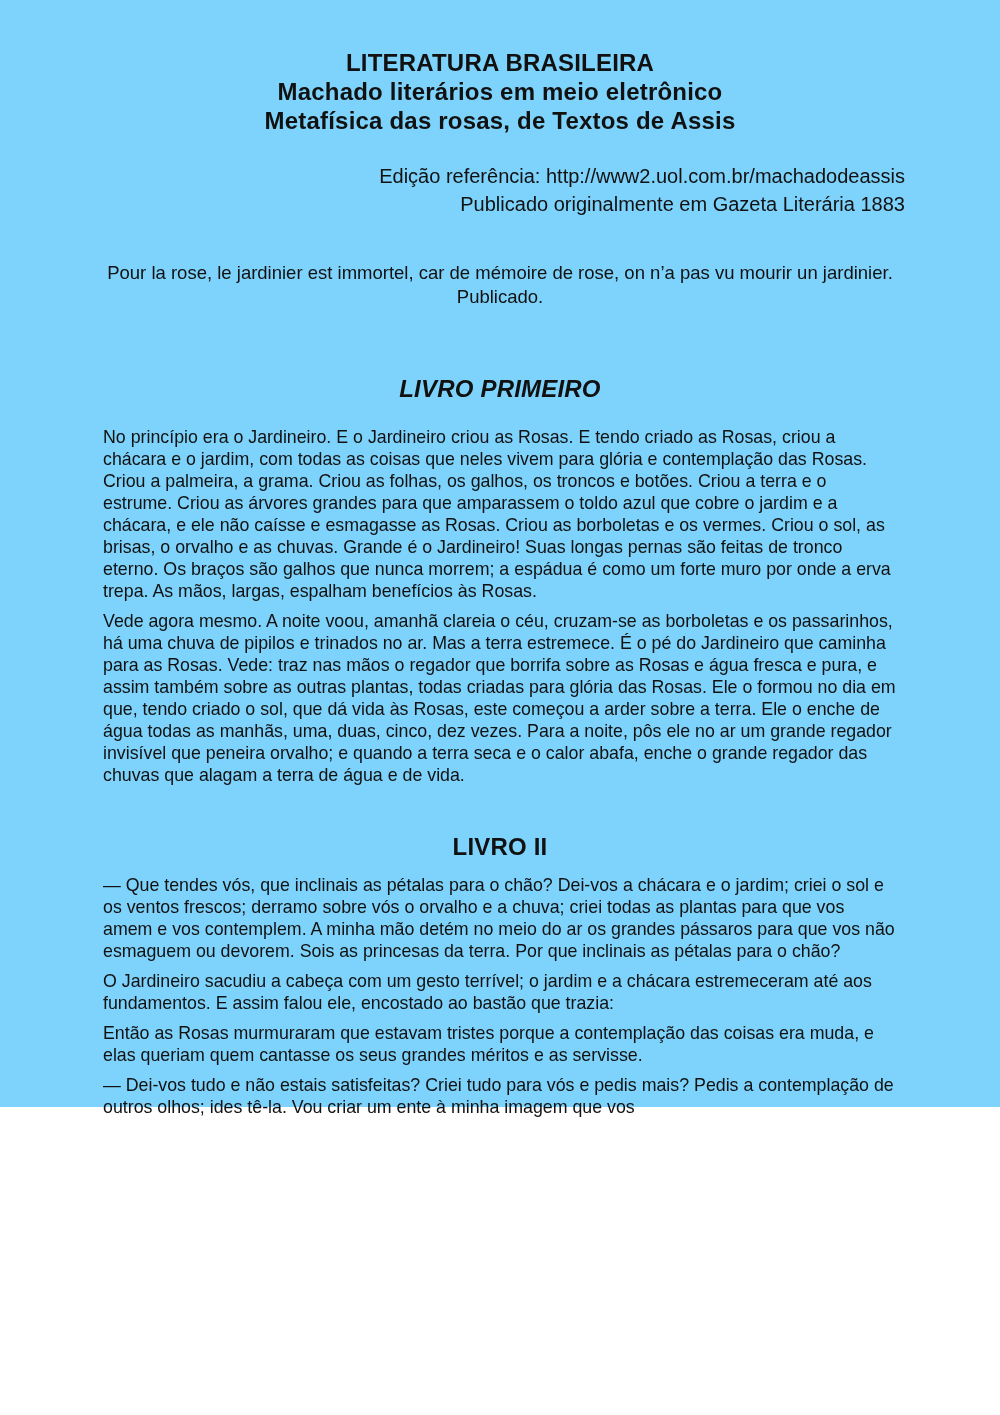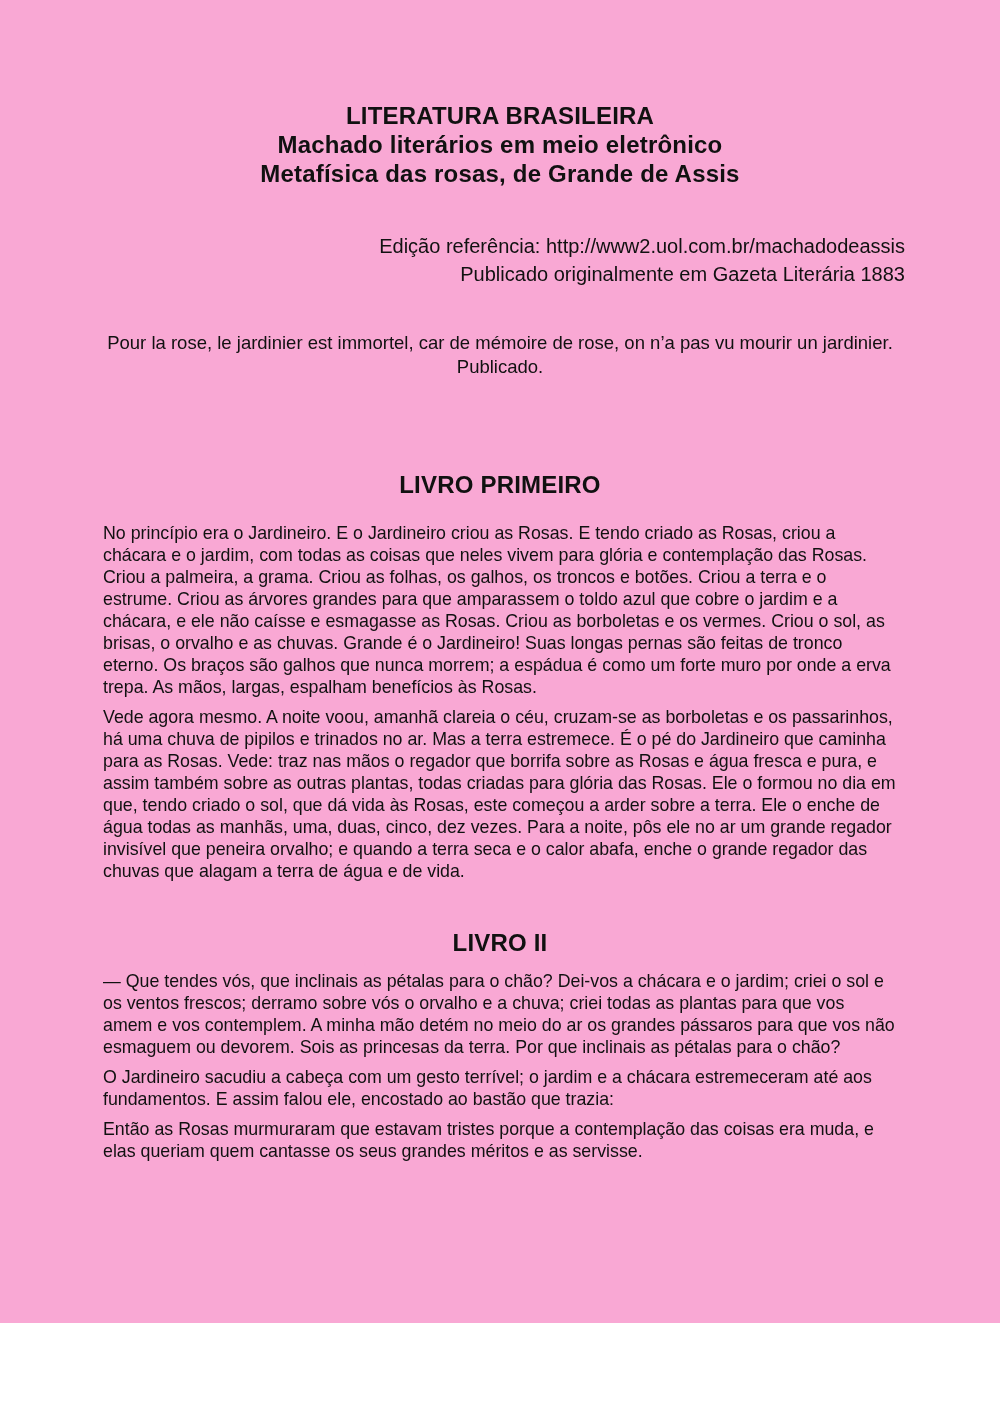--- a/index.html
+++ b/index.html
@@ -12,35 +12,35 @@
     width: 1000px;
     height: 1415px;
     overflow: hidden;
     font-family: "Liberation Sans", "DejaVu Sans", sans-serif;
     color: #111111;
     -webkit-font-smoothing: antialiased;
   }
   .page {
     box-sizing: border-box;
     width: 1000px;
-    height: 1323px;
-    padding: 101px 95px 0 95px;
-    background: #f9a8d4;
+    height: 1107px;
+    padding: 48px 95px 0 95px;
+    background: #7dd3fc;
   }
   .title-block {
     text-align: center;
   }
   .title-line {
     font-size: 24px;
     line-height: 29px;
     font-weight: bold;
     letter-spacing: 0.2px;
   }
   .ref-block {
-    margin-top: 44px;
+    margin-top: 27px;
     text-align: right;
   }
   .ref-line {
     font-size: 20px;
     line-height: 28px;
   }
   .epigraph {
     margin-top: 43px;
     text-align: center;
   }
@@ -51,43 +51,44 @@
   }
   .section-heading {
     margin: 0;
     font-size: 24px;
     line-height: 29px;
     font-weight: bold;
     text-align: center;
     letter-spacing: 0.2px;
   }
   .heading-first {
-    margin-top: 92px;
+    margin-top: 66px;
     margin-bottom: 23px;
+    font-style: italic;
   }
   .heading-second {
     margin-top: 46px;
     margin-bottom: 13px;
   }
   .body-para {
     margin: 8px;
     font-size: 17.8px;
     line-height: 22px;
     text-align: left;
   }
 </style>
 </head>
 <body>
 
 <div class="page">
 
   <header class="title-block">
     <div class="title-line">LITERATURA BRASILEIRA</div>
     <div class="title-line">Machado literários em meio eletrônico</div>
-    <div class="title-line">Metafísica das rosas, de Grande de Assis</div>
+    <div class="title-line">Metafísica das rosas, de Textos de Assis</div>
   </header>
 
   <div class="ref-block">
     <div class="ref-line">Edição referência: http://www2.uol.com.br/machadodeassis</div>
     <div class="ref-line">Publicado originalmente em Gazeta Literária 1883</div>
   </div>
 
   <figure class="epigraph" style="margin:43px 0 0 0;">
     <div class="epigraph-text">Pour la rose, le jardinier est immortel, car de mémoire de rose, on n’a pas vu mourir un jardinier.</div>
     <figcaption class="epigraph-attr">Publicado.</figcaption>
@@ -96,14 +97,15 @@
   <h1 class="section-heading heading-first">LIVRO PRIMEIRO</h1>
 
   <p class="body-para">No princípio era o Jardineiro. E o Jardineiro criou as Rosas. E tendo criado as Rosas, criou a chácara e o jardim, com todas as coisas que neles vivem para glória e contemplação das Rosas. Criou a palmeira, a grama. Criou as folhas, os galhos, os troncos e botões. Criou a terra e o estrume. Criou as árvores grandes para que amparassem o toldo azul que cobre o jardim e a chácara, e ele não caísse e esmagasse as Rosas. Criou as borboletas e os vermes. Criou o sol, as brisas, o orvalho e as chuvas. Grande é o Jardineiro! Suas longas pernas são feitas de tronco eterno. Os braços são galhos que nunca morrem; a espádua é como um forte muro por onde a erva trepa. As mãos, largas, espalham benefícios às Rosas.</p>
   <p class="body-para">Vede agora mesmo. A noite voou, amanhã clareia o céu, cruzam-se as borboletas e os passarinhos, há uma chuva de pipilos e trinados no ar. Mas a terra estremece. É o pé do Jardineiro que caminha para as Rosas. Vede: traz nas mãos o regador que borrifa sobre as Rosas e água fresca e pura, e assim também sobre as outras plantas, todas criadas para glória das Rosas. Ele o formou no dia em que, tendo criado o sol, que dá vida às Rosas, este começou a arder sobre a terra. Ele o enche de água todas as manhãs, uma, duas, cinco, dez vezes. Para a noite, pôs ele no ar um grande regador invisível que peneira orvalho; e quando a terra seca e o calor abafa, enche o grande regador das chuvas que alagam a terra de água e de vida.</p>
 
   <h1 class="section-heading heading-second">LIVRO II</h1>
 
   <p class="body-para">— Que tendes vós, que inclinais as pétalas para o chão? Dei-vos a chácara e o jardim; criei o sol e os ventos frescos; derramo sobre vós o orvalho e a chuva; criei todas as plantas para que vos amem e vos contemplem. A minha mão detém no meio do ar os grandes pássaros para que vos não esmaguem ou devorem. Sois as princesas da terra. Por que inclinais as pétalas para o chão?</p>
   <p class="body-para">O Jardineiro sacudiu a cabeça com um gesto terrível; o jardim e a chácara estremeceram até aos fundamentos. E assim falou ele, encostado ao bastão que trazia:</p>
   <p class="body-para">Então as Rosas murmuraram que estavam tristes porque a contemplação das coisas era muda, e elas queriam quem cantasse os seus grandes méritos e as servisse.</p>
+  <p class="body-para">— Dei-vos tudo e não estais satisfeitas? Criei tudo para vós e pedis mais? Pedis a contemplação de outros olhos; ides tê-la. Vou criar um ente à minha imagem que vos</p>
 
 </div>
 
 </body></html>

